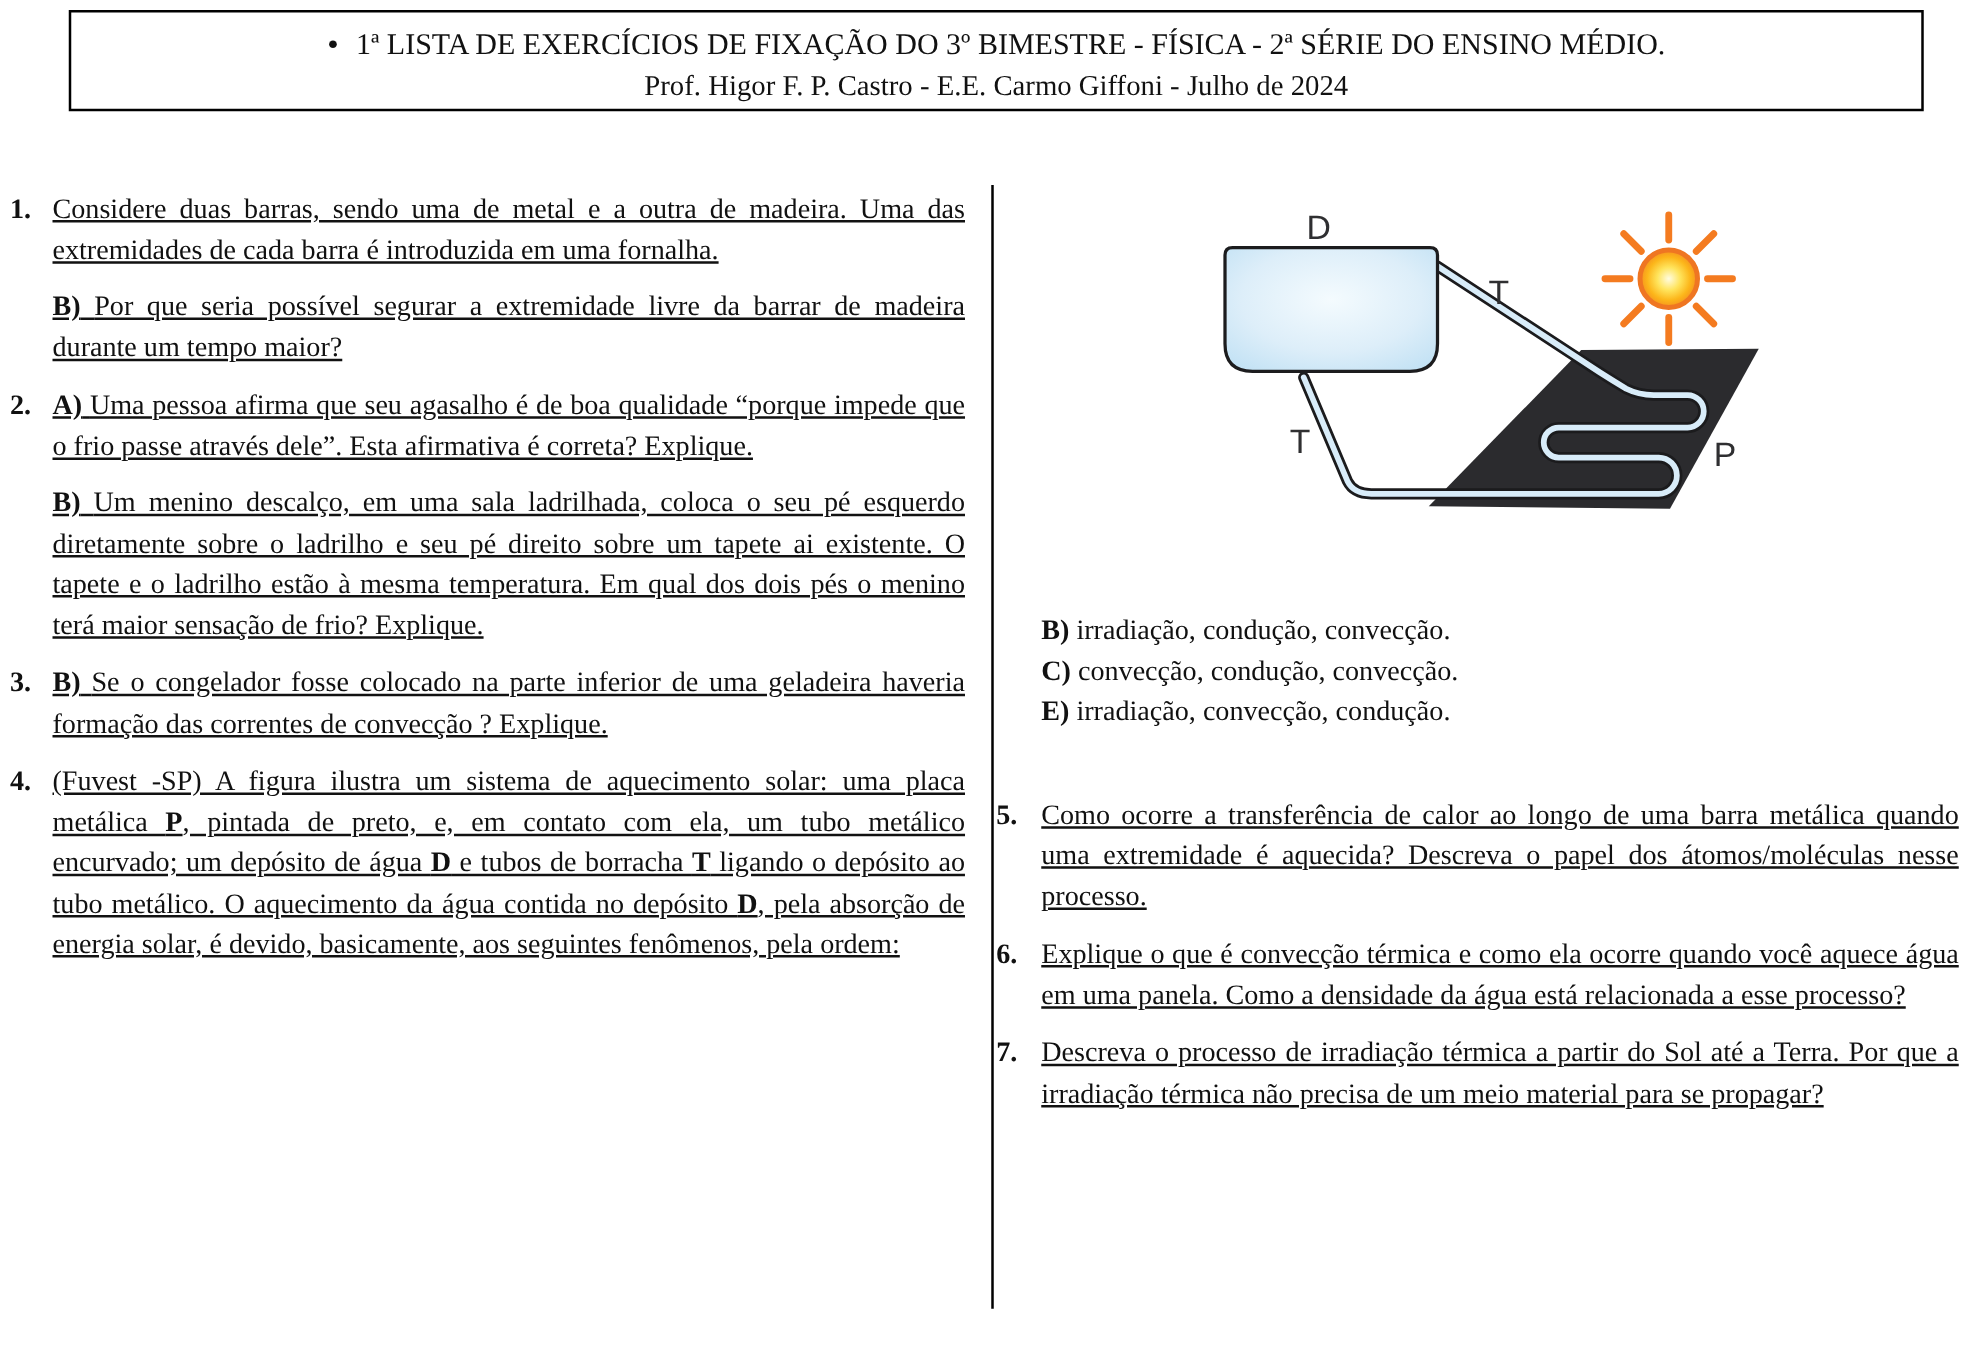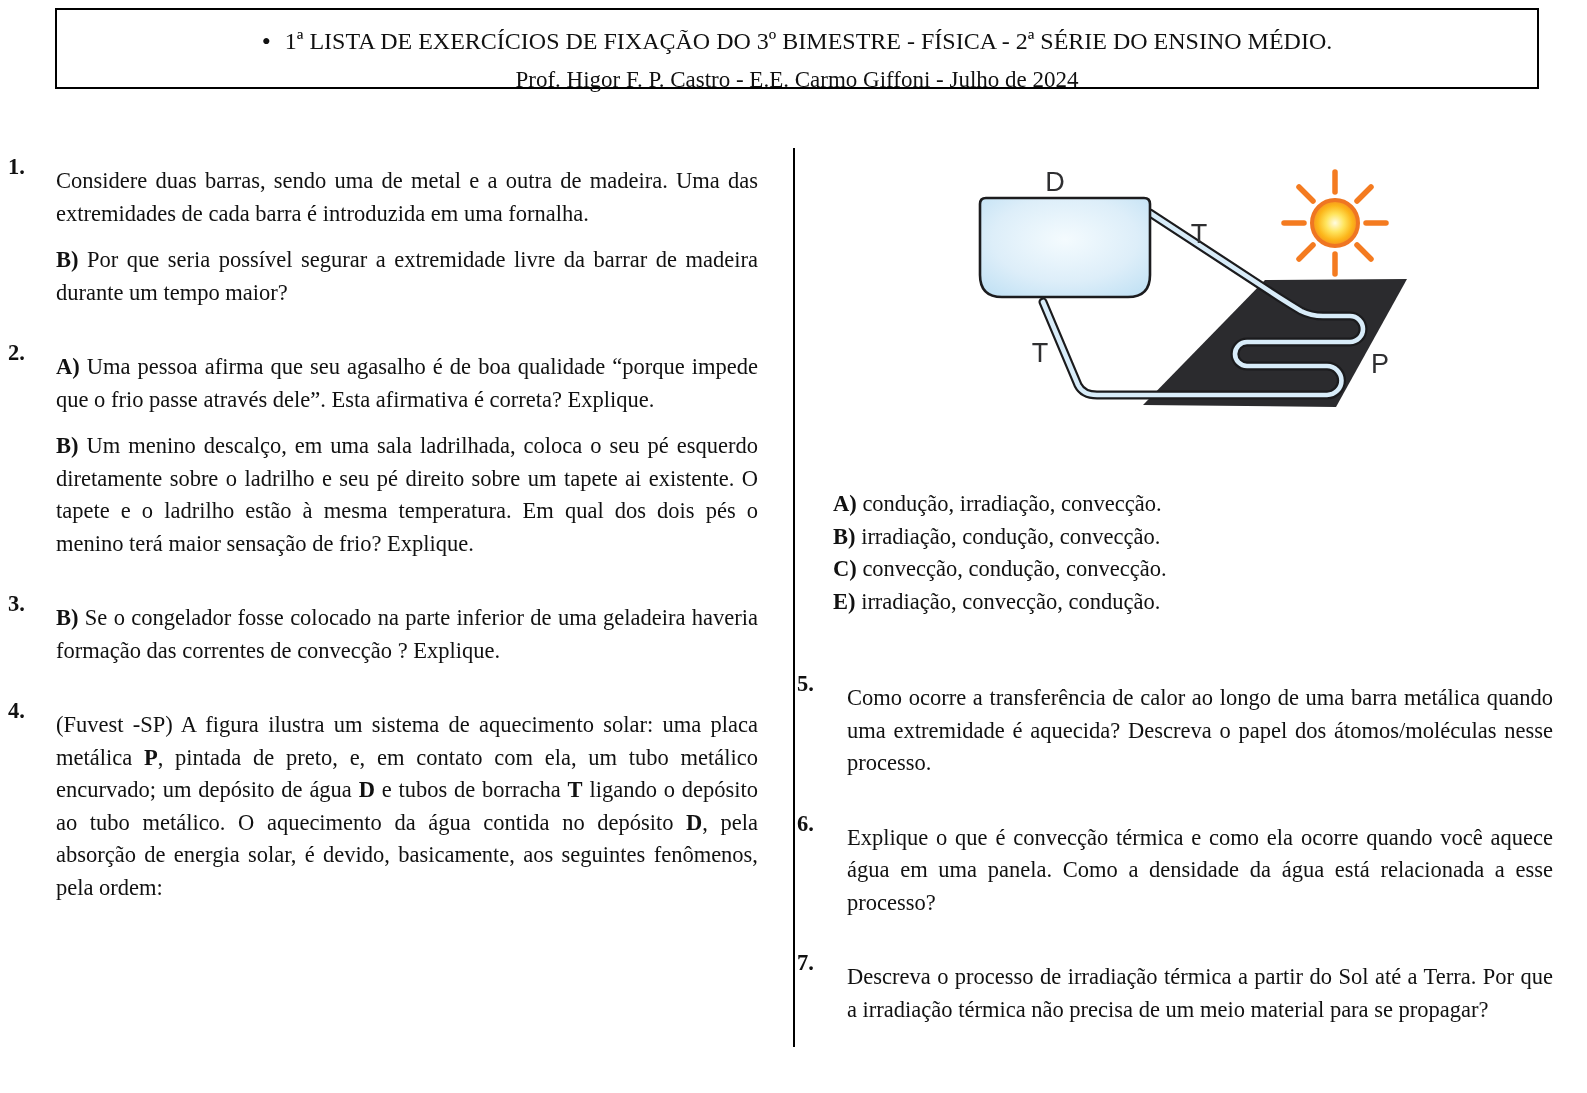--- a/index.html
+++ b/index.html
@@ -1,34 +1,34 @@
 <!DOCTYPE html>
 <html lang="pt"><head>
 <meta charset="utf-8">
 <style>
   html,body{margin:0;padding:0;background:#ffffff;}
   .page{position:relative;width:1587px;height:1093px;background:#ffffff;overflow:hidden;
         font-family:"Liberation Serif","DejaVu Serif",serif;color:#111;}
   
   .header-box{position:absolute;left:55px;top:8px;width:1480px;height:77px;
               border:2px solid #000;text-align:center;}
-  .title-line1{margin-top:9px;font-size:24px;line-height:44px;white-space:nowrap;}
+  .title-line1{margin-top:9px;font-size:24px;line-height:34px;white-space:nowrap;}
   .bullet{font-size:26px;margin-right:14px;vertical-align:-1px;}
   .title-line2{font-size:23px;line-height:32px;}
   
   .divider{position:absolute;left:793px;top:148px;width:2px;height:899px;background:#000;}
   .col{position:absolute;font-size:22.5px;line-height:32.5px;}
   .col-left{left:8px;top:151px;width:764px;}
   .col-right{left:797px;top:488px;width:770px;}
   .question{display:flex;}
   .question + .question{margin-top:14px;}
   .qnum{flex:none;width:34px;font-weight:bold;}
   .col-right .qnum{width:36px;}
   .qbody{flex:1;text-align:justify;hyphens:auto;}
-  .qbody p{margin:14px;}
+  .qbody p{margin:0;text-decoration:underline;}
   .qbody p + p{margin-top:13px;}
   .qbody.tight p + p{margin-top:0;}
   b{font-weight:bold;}
   
   .options{padding-left:36px;}
   .option-row{text-align:left;}
   .q5{margin-top:50px;}
   .q6,.q7{margin-top:22px;}
   
   .figure-wrap{position:absolute;left:895px;top:150px;width:570px;height:300px;}
@@ -120,21 +120,20 @@
       <text class="fig-label" x="160" y="41" text-anchor="middle">D</text>
       <text class="fig-label" x="304" y="93" text-anchor="middle">T</text>
       <text class="fig-label" x="145" y="212" text-anchor="middle">T</text>
       <text class="fig-label" x="485" y="223" text-anchor="middle">P</text>
     </svg>
   </div>
 
   <div class="col col-right">
 
     <div class="options">
-      <div class="option-row"><b>A)</b> <span>condução, irradiação, convecção.</span></div>
       <div class="option-row"><b>B)</b> <span>irradiação, condução, convecção.</span></div>
       <div class="option-row"><b>C)</b> <span>convecção, condução, convecção.</span></div>
       <div class="option-row"><b>E)</b> <span>irradiação, convecção, condução.</span></div>
     </div>
 
     <div class="question q5">
       <div class="qnum">5.</div>
       <div class="qbody">
           <p><span>Como ocorre a transferência de calor ao longo de uma barra metálica quando uma extremidade é aquecida? Descreva o papel dos átomos/moléculas nesse processo.</span></p>
         </div>

